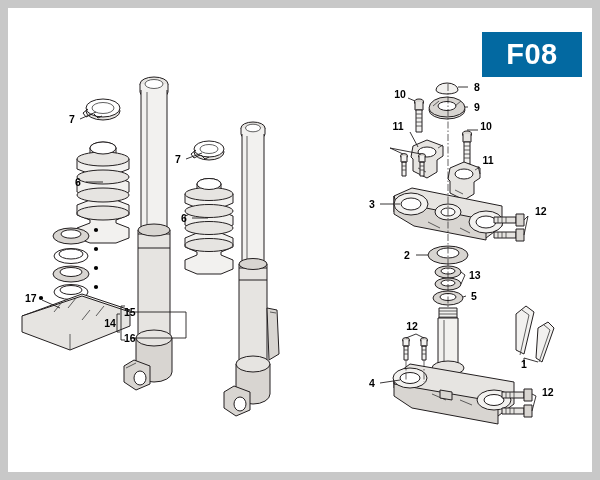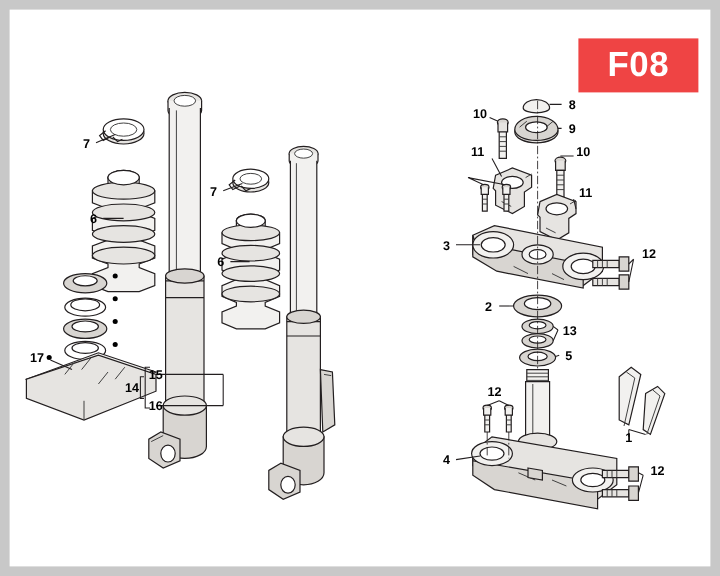--- a/index.html
+++ b/index.html
@@ -16,21 +16,21 @@
   .dash{stroke:#231f20;stroke-width:.7;fill:none;
         stroke-dasharray:7 2 1.5 2;}
   .mf{fill:#f2f1ef;}
   .mf2{fill:#e6e4e1;}
   .mf3{fill:#d8d5d1;}
   .white{fill:#ffffff;}
   .num{font-family:"Liberation Sans",sans-serif;font-size:10.5px;
        fill:#000;font-weight:700;}
   .dot{fill:#000;}
   #badge{position:absolute;left:474px;top:24px;width:100px;height:45px;
-         background:#ef4444;display:flex;align-items:center;
+         background:#0369a1;display:flex;align-items:center;
          justify-content:center;}
   #badge span{color:#fff;font-size:29px;font-weight:700;
               letter-spacing:.5px;font-family:"Liberation Sans",sans-serif;}
 </style>
 </head>
 <body>
 
 <div id="stage">
   <div id="canvas">
 

